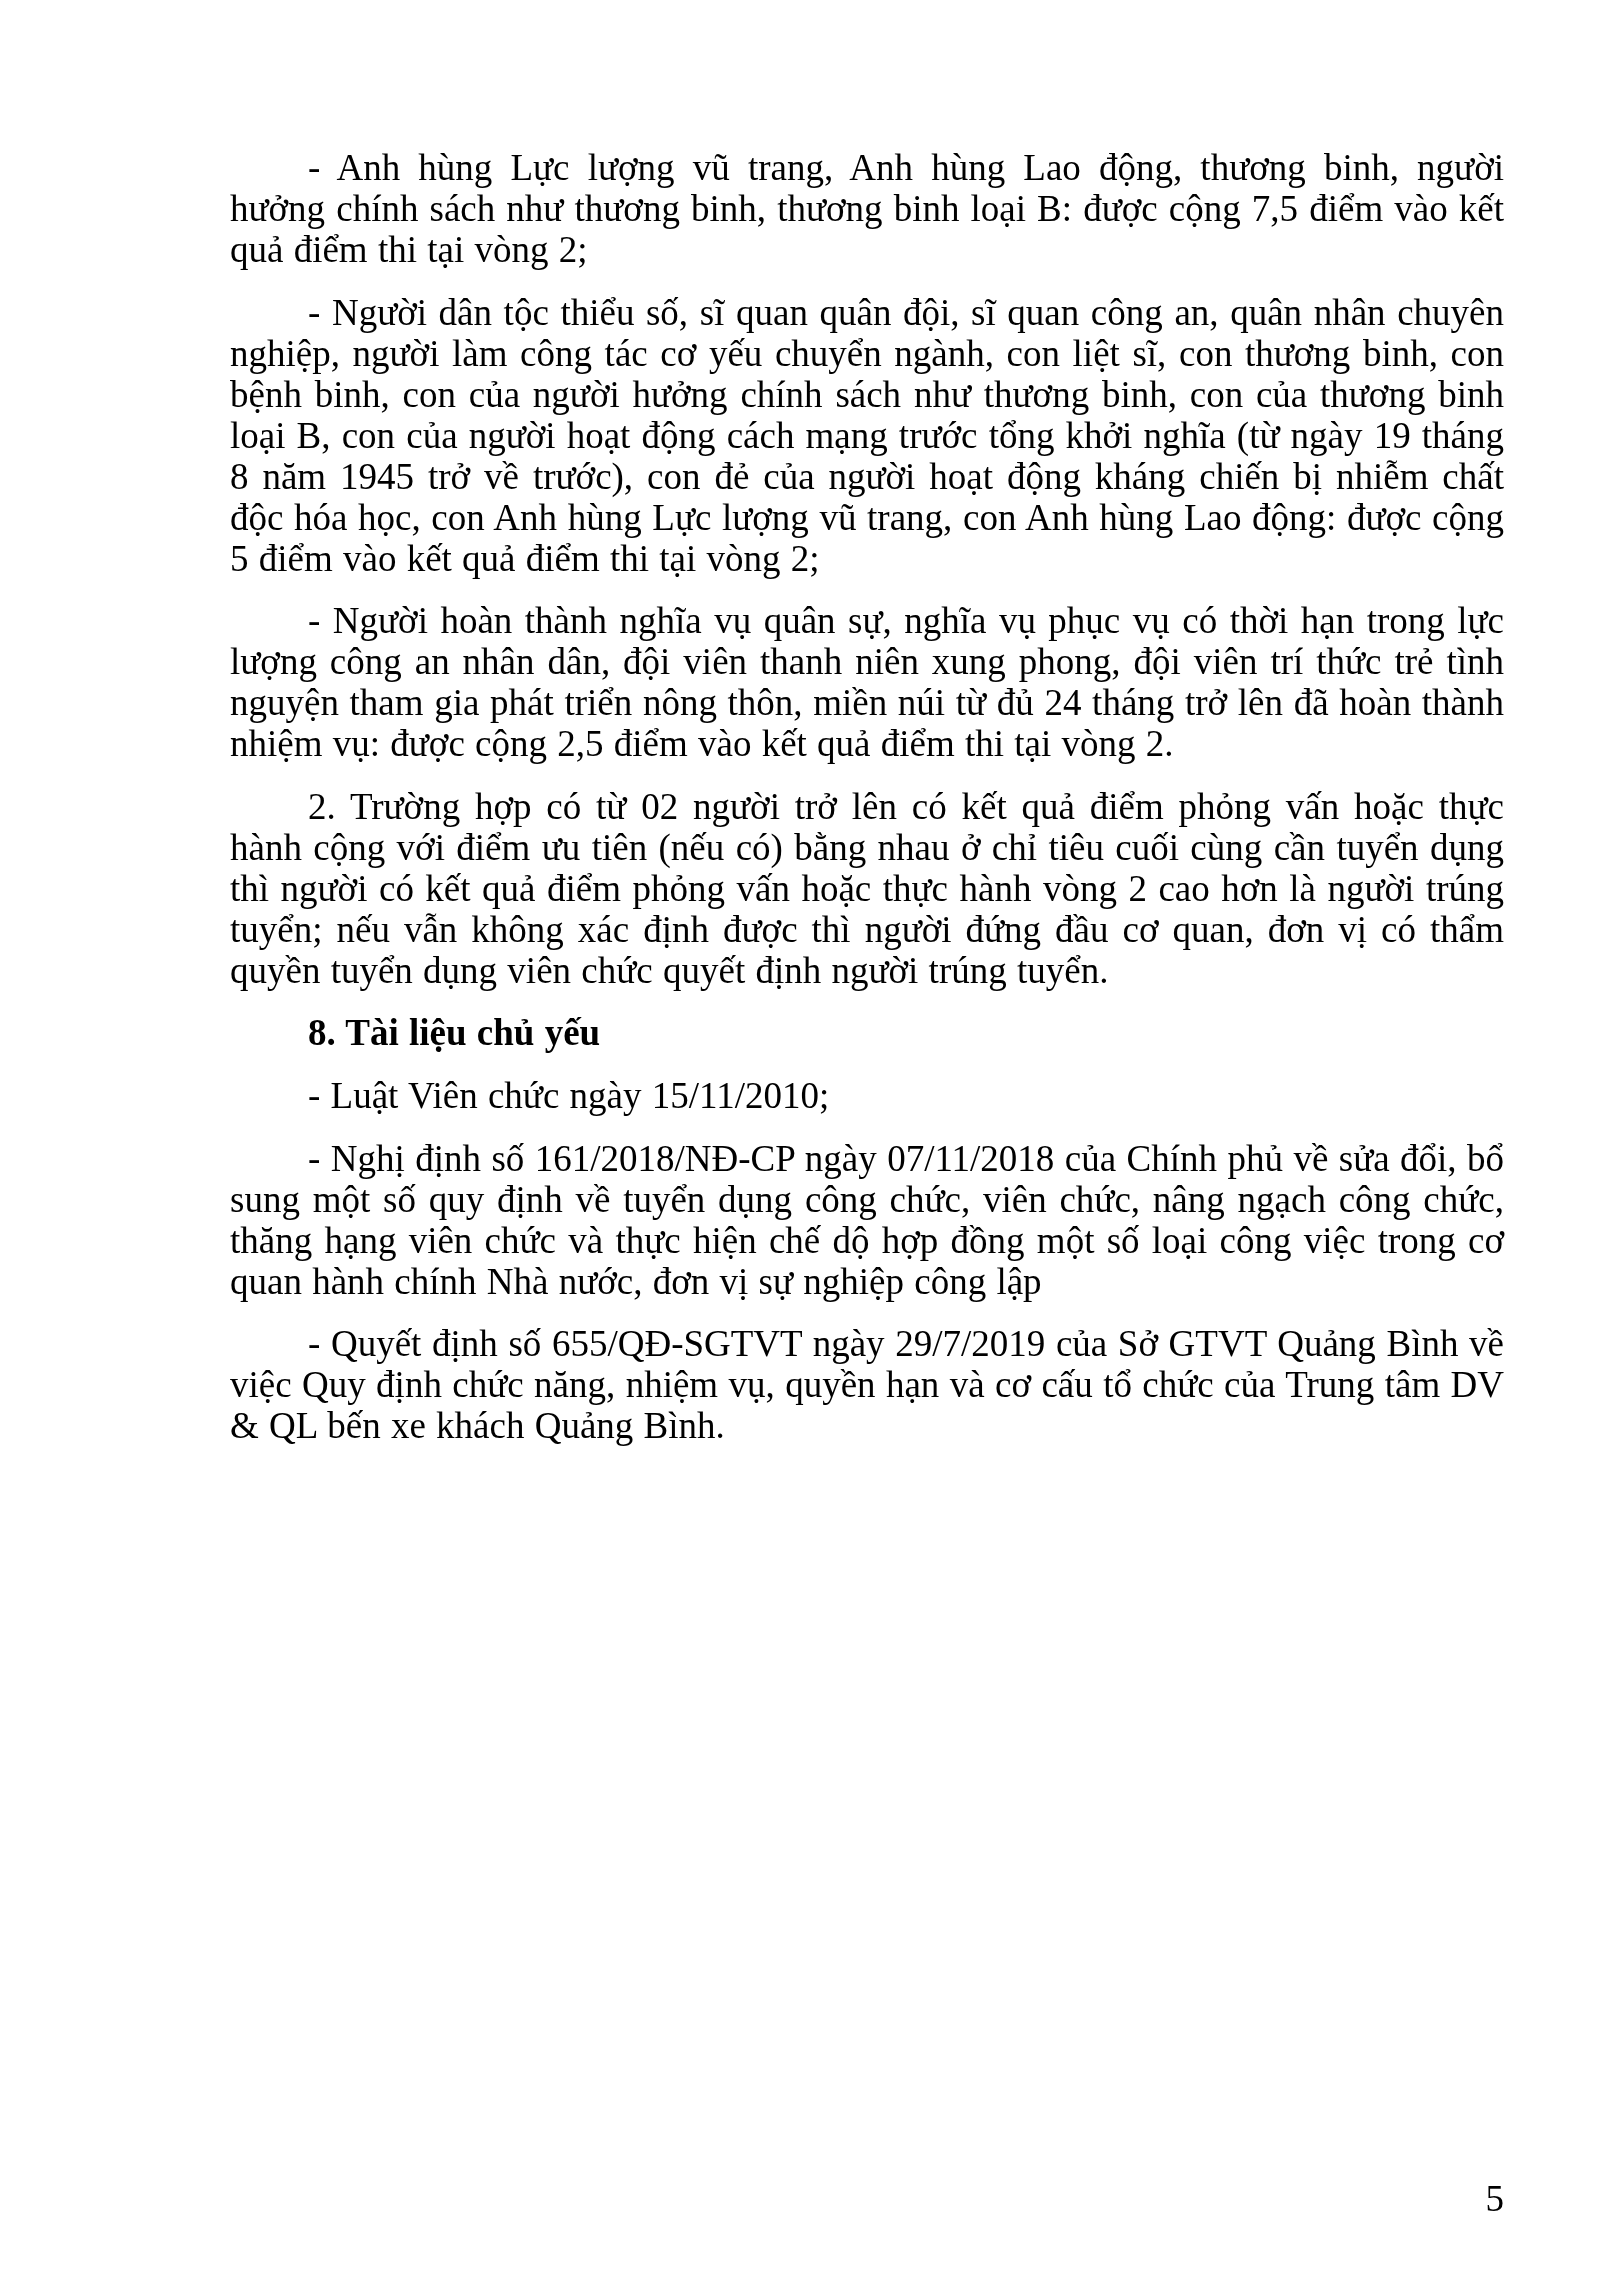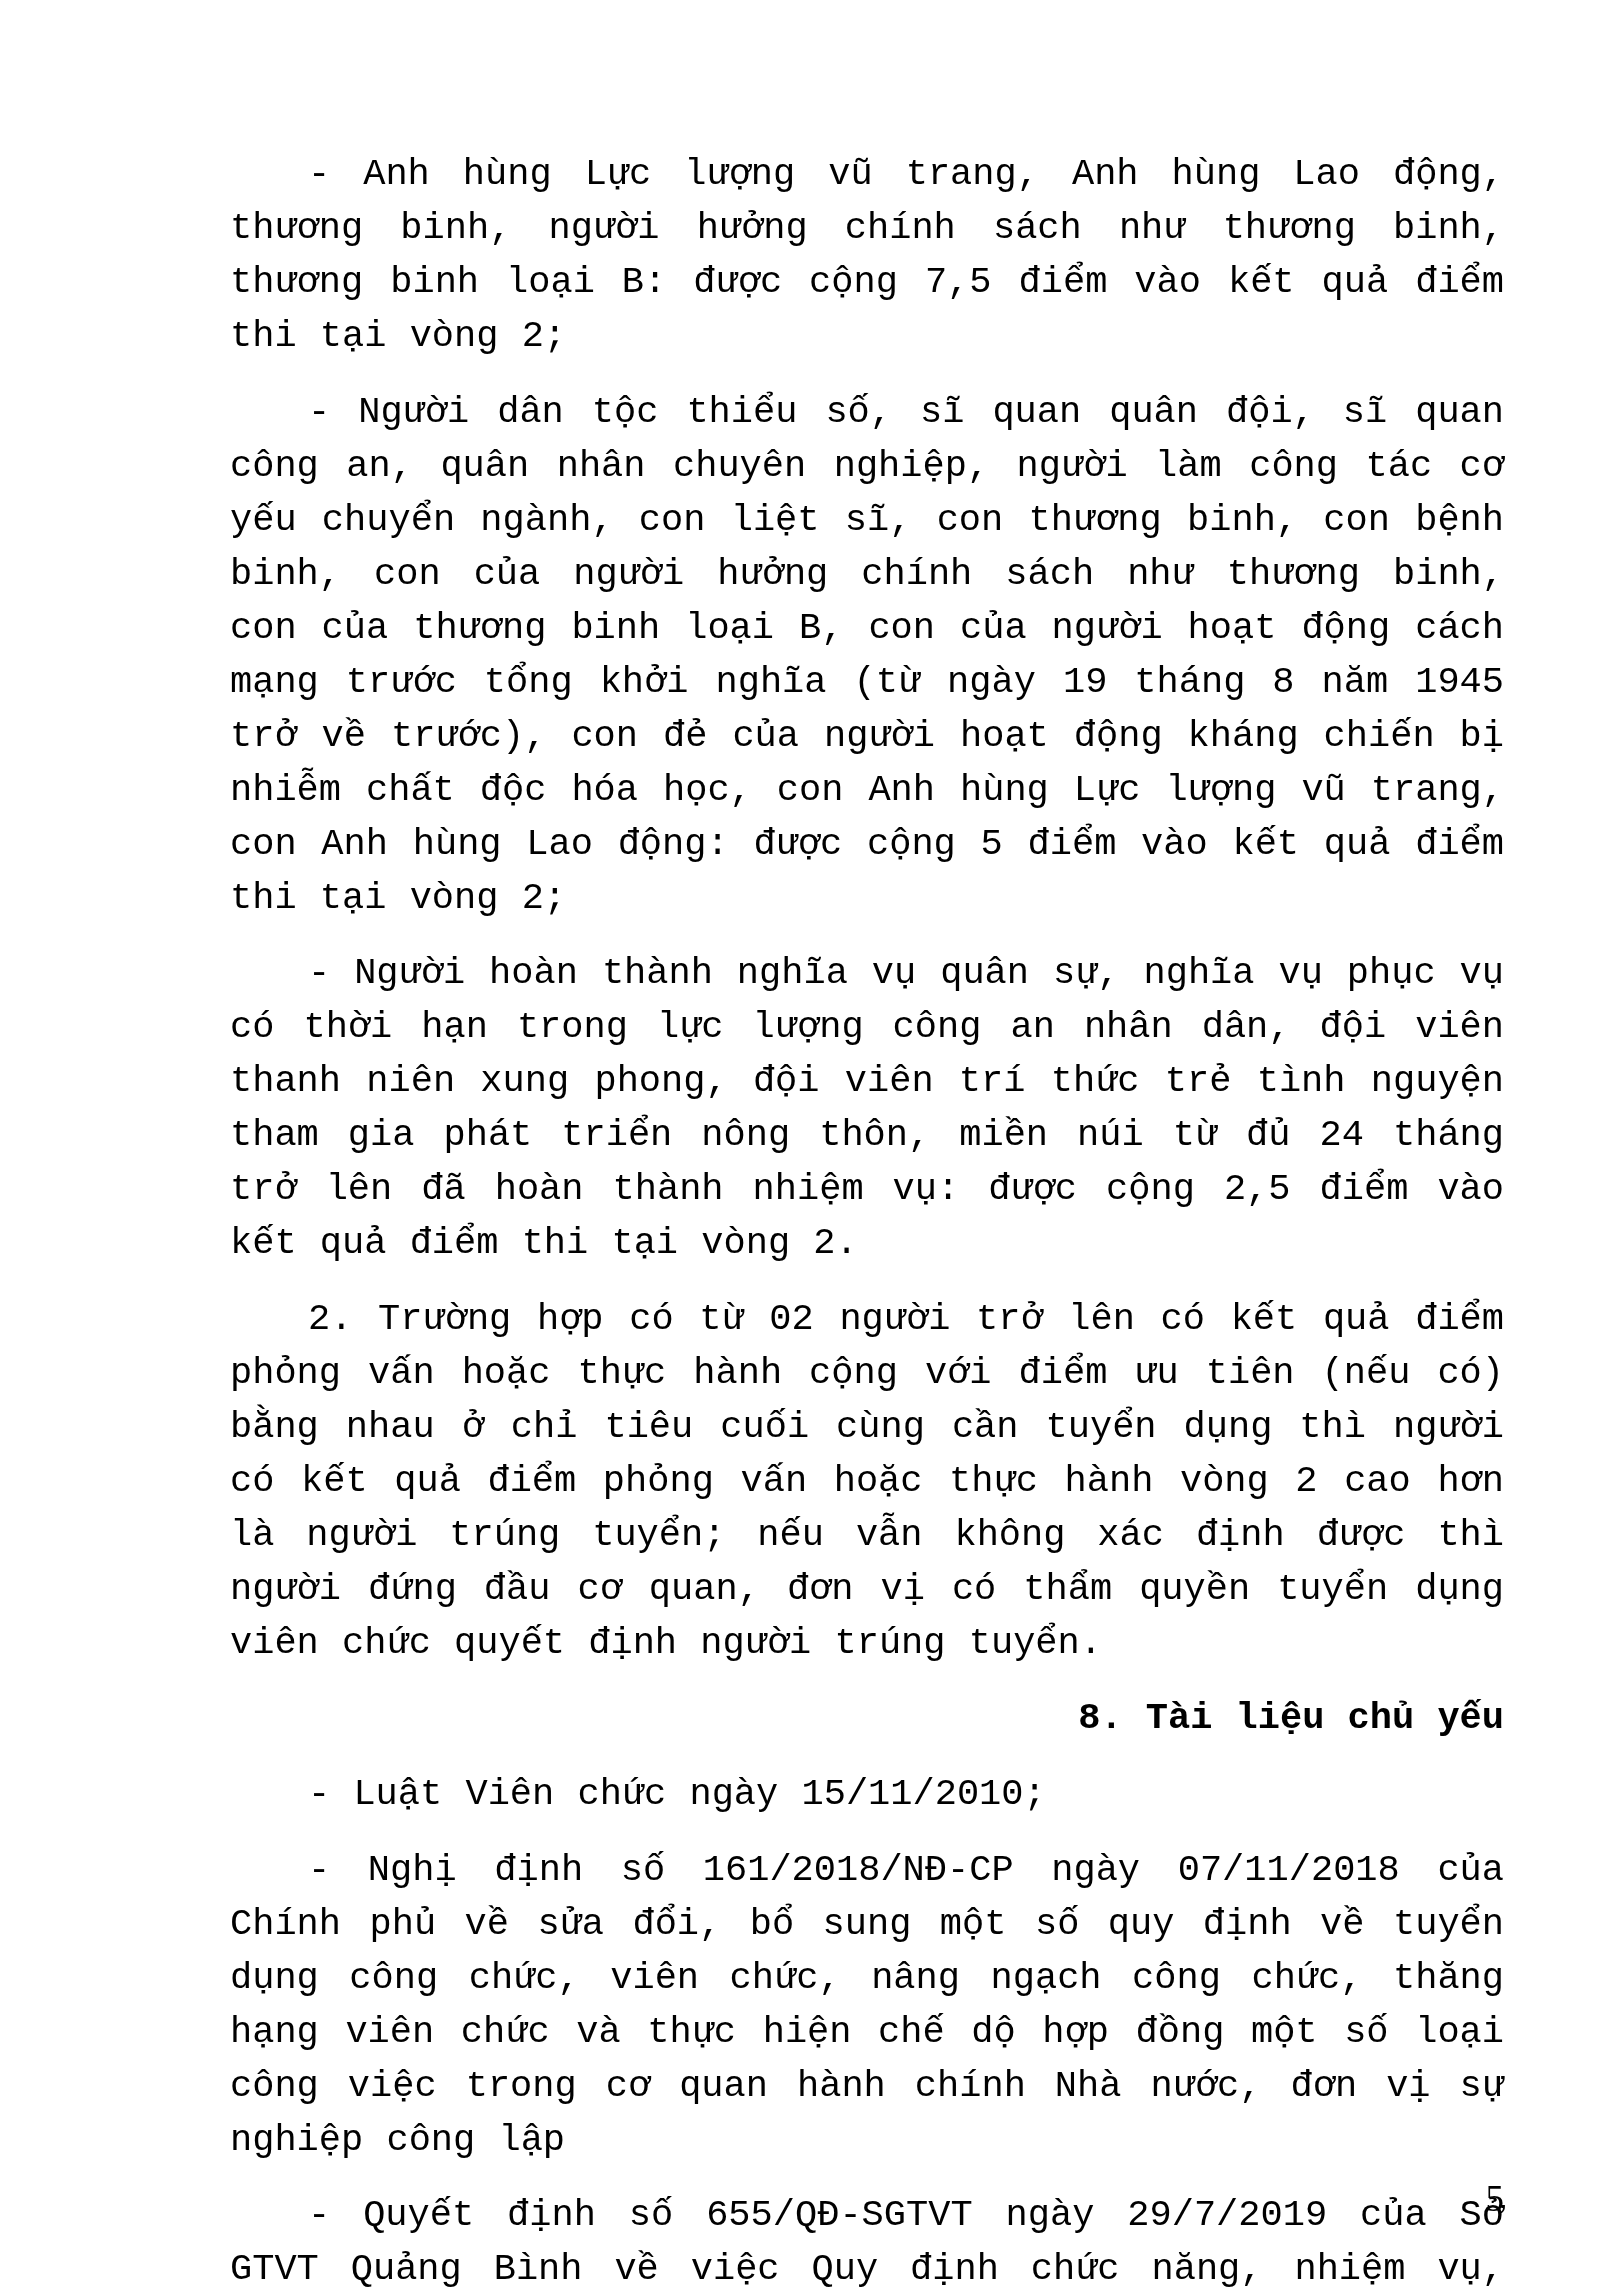--- a/index.html
+++ b/index.html
@@ -19,29 +19,28 @@
   }
   .content {
     position: absolute;
     top: 147px;
     left: 230px;
     width: 1274px;
   }
   .content p {
     margin: 0 0 21.6px 0;
     font-size: 37px;
-    line-height: 54px;
+    line-height: 41px;
     text-align: justify;
     text-indent: 78px;
     word-spacing: 1px;
-    font-family: Liberation Mono, monospace;
   }
   .content p.heading {
     font-weight: bold;
-    text-align: right;
+    text-align: left;
   }
   .page-number {
     position: absolute;
     right: 117px;
     bottom: 76px;
     font-size: 37px;
     line-height: 1;
     color: #000000;
   }
 </style>

